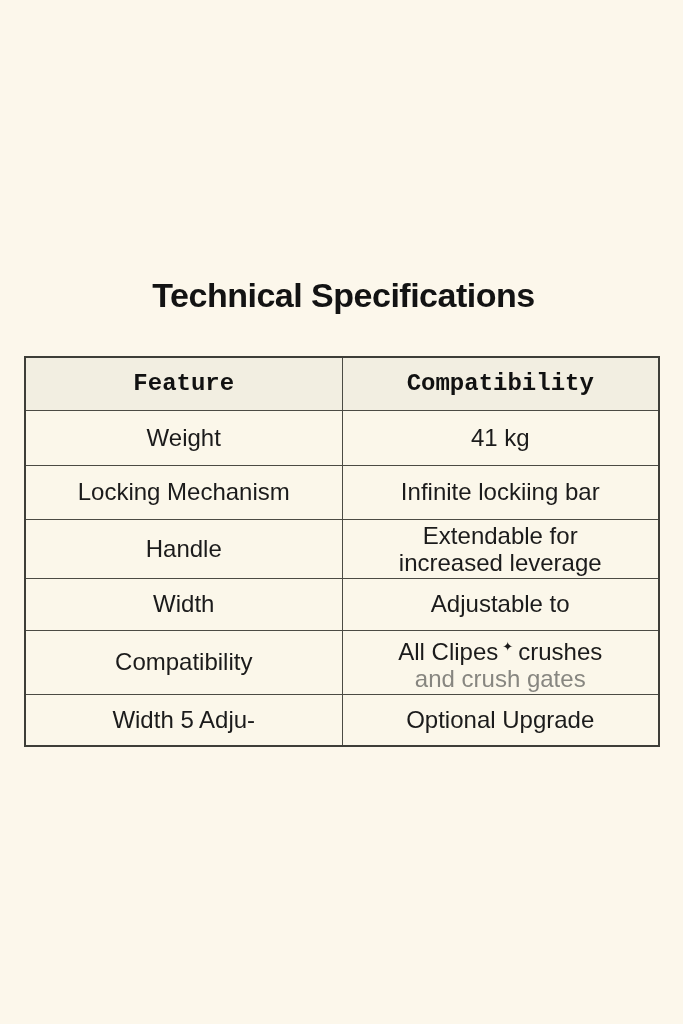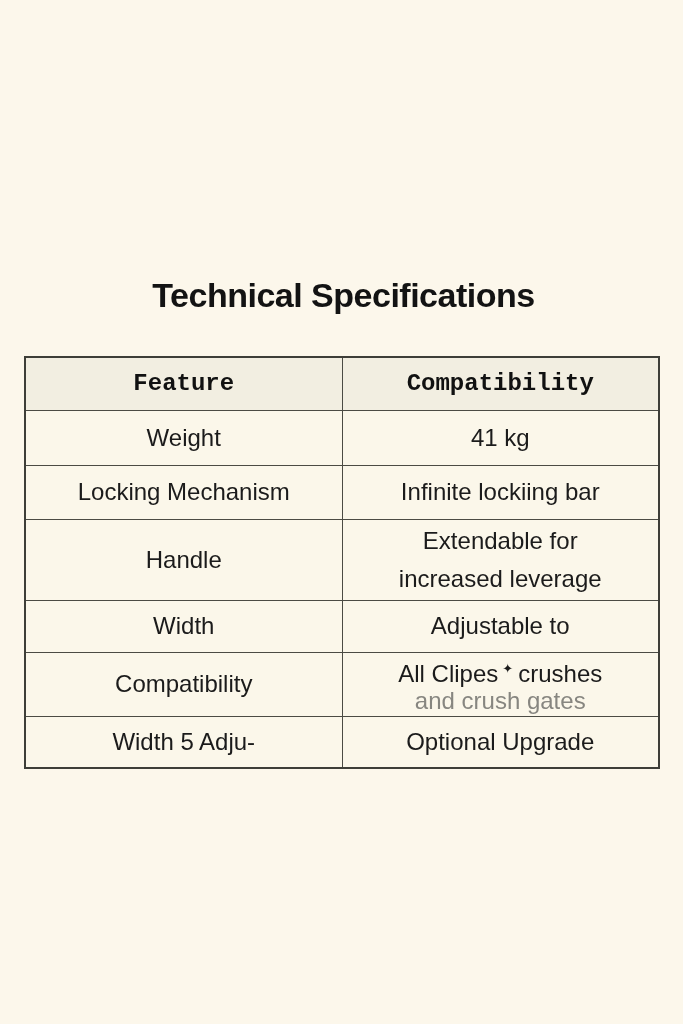--- a/index.html
+++ b/index.html
@@ -57,21 +57,21 @@
   tr.r-header { height: 53px; font-family: Liberation Mono, monospace; }
   tr.r1 { height: 55px; }
   tr.r2 { height: 54px; }
   tr.r3 { height: 55px; }
   tr.r4 { height: 52px; margin-left: 30px; }
   tr.r5 { height: 57px; padding-left: 15px; }
   tr.r6 { height: 52px; }
   .wrap-narrow {
     max-width: 230px;
     margin: 0 auto;
-    line-height: 38px;
+    line-height: 27px;
   }
   .spec-line { line-height: 27px; }
   .muted { color: #878680; }
   .sup-symbol {
     display: inline-block;
     font-size: 13px;
     vertical-align: super;
     margin: 0 5px 0 4px;
     color: #1b1b1b;
   }

